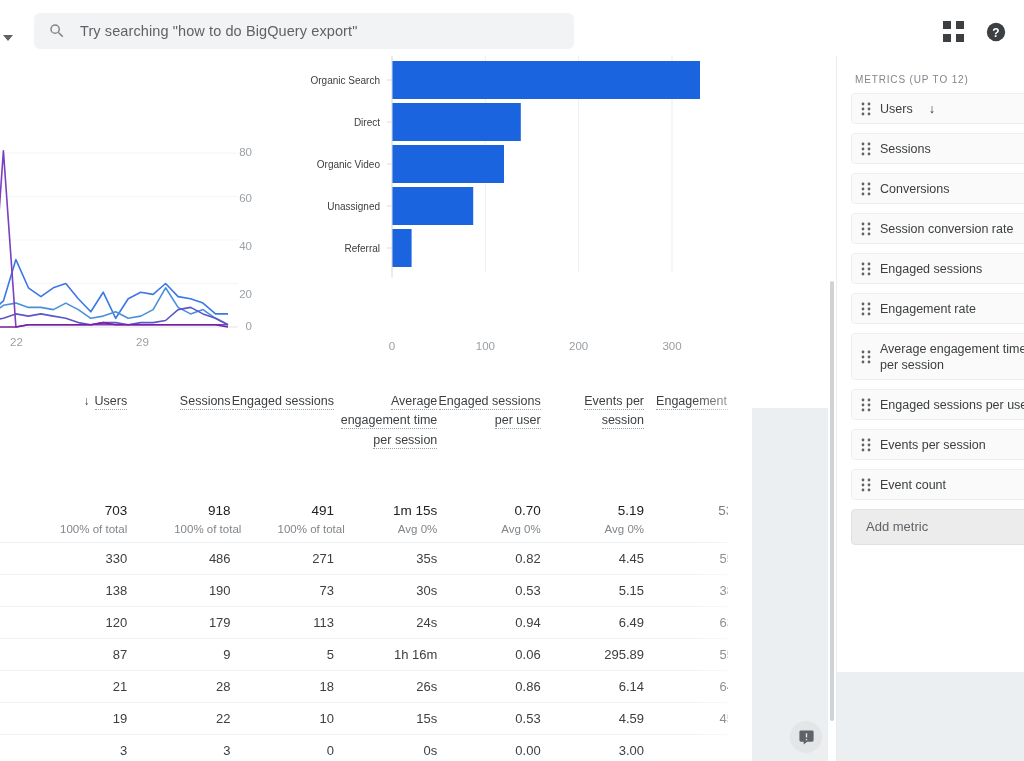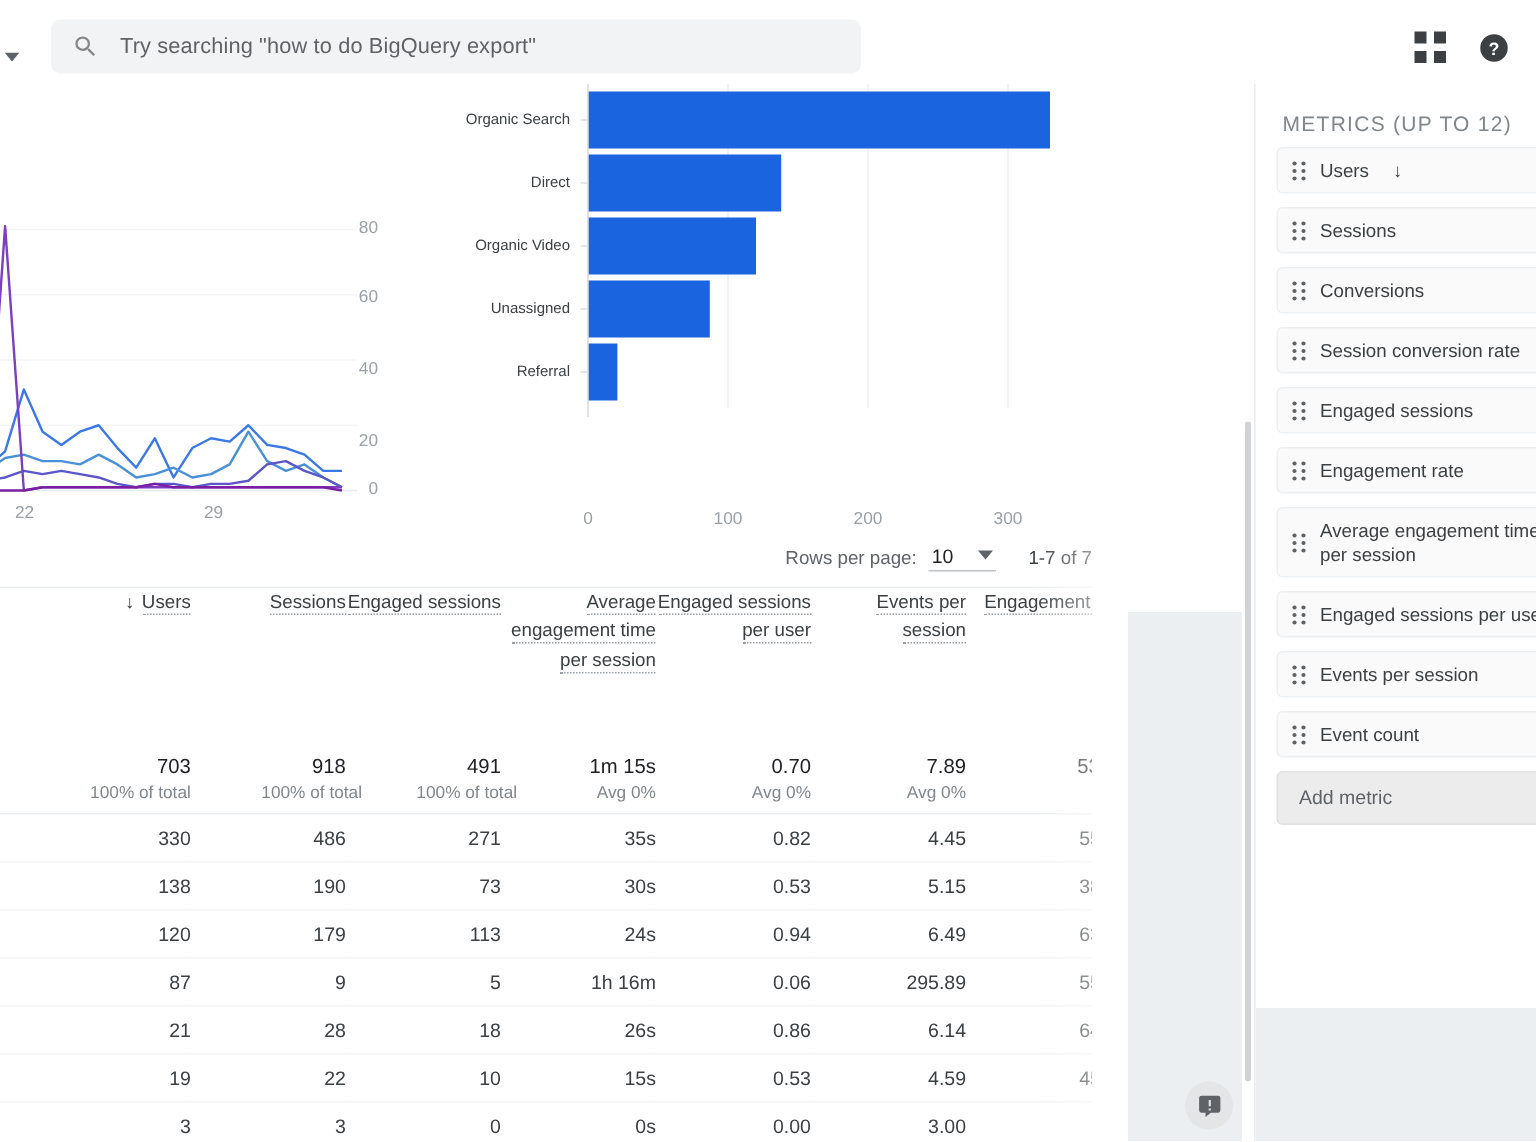--- a/index.html
+++ b/index.html
@@ -160,21 +160,21 @@
   .panel {
     position: absolute; left: 836px; top: 56px; width: 188px; height: 705px;
     background: #ffffff; border-left: 1px solid #ececec; overflow: hidden;
   }
   .panel-head {
     height: 52px; display: flex; align-items: center; gap: 16px; padding-left: 18px;
     border-bottom: 1px solid #eceff1; background:#fff;
   }
   .panel-title { font-size: 15.5px; color: #202124; }
   .panel-section-label {
-    margin: 18px 0 8px 18px; font-size: 14px; letter-spacing: .85px;
+    margin: 18px 0 8px 18px; font-size: 10px; letter-spacing: .85px;
     color: #80868b; text-transform: uppercase;
   }
   .chip-list { padding: 0 0 0 14px; }
   .chip {
     position: relative; height: 31px; margin-bottom: 9px;
     background: #fafafa; border: 1px solid #eceff1; border-radius: 4px;
     display: flex; align-items: center; padding-left: 9px; gap: 9px;
     width: 196px;
   }
   .chip.two-line { height: 47px; }
@@ -299,28 +299,20 @@
               <span style="left: 396px;">300</span>
             </div>
         </div>
       </div>
 
       <div class="right-blank"></div>
     </div>
 
     <div class="table-wrap">
       <div class="table-clip">
-        <div class="tbl-toolbar">
-          <span class="rpp-label">Rows per page:</span>
-          <span class="rpp-select">
-            <span class="rpp-value">10</span>
-            <span class="rpp-caret"></span>
-          </span>
-          <span class="range-label">1-7 of 7</span>
-        </div>
 
         <table class="ga">
           <colgroup>
             <col class="c-first">
               <col class="c-num">
               <col class="c-num">
               <col class="c-num">
             <col class="c-num">
               <col class="c-num">
               <col class="c-last">
@@ -352,21 +344,21 @@
                 </td>
                 <td>
                   <span class="v">1m 15s</span>
                   <span class="s">Avg 0%</span>
                 </td>
                 <td>
                   <span class="v">0.70</span>
                   <span class="s">Avg 0%</span>
                 </td>
                 <td>
-                  <span class="v">7.89</span>
+                  <span class="v">5.19</span>
                   <span class="s">Avg 0%</span>
                 </td>
                 <td>
                   <span class="v">53.49</span>
                   <span class="s">Avg</span>
                 </td>
               </tr>
               <tr class="data">
                 <td>330</td>
                 <td>486</td>

